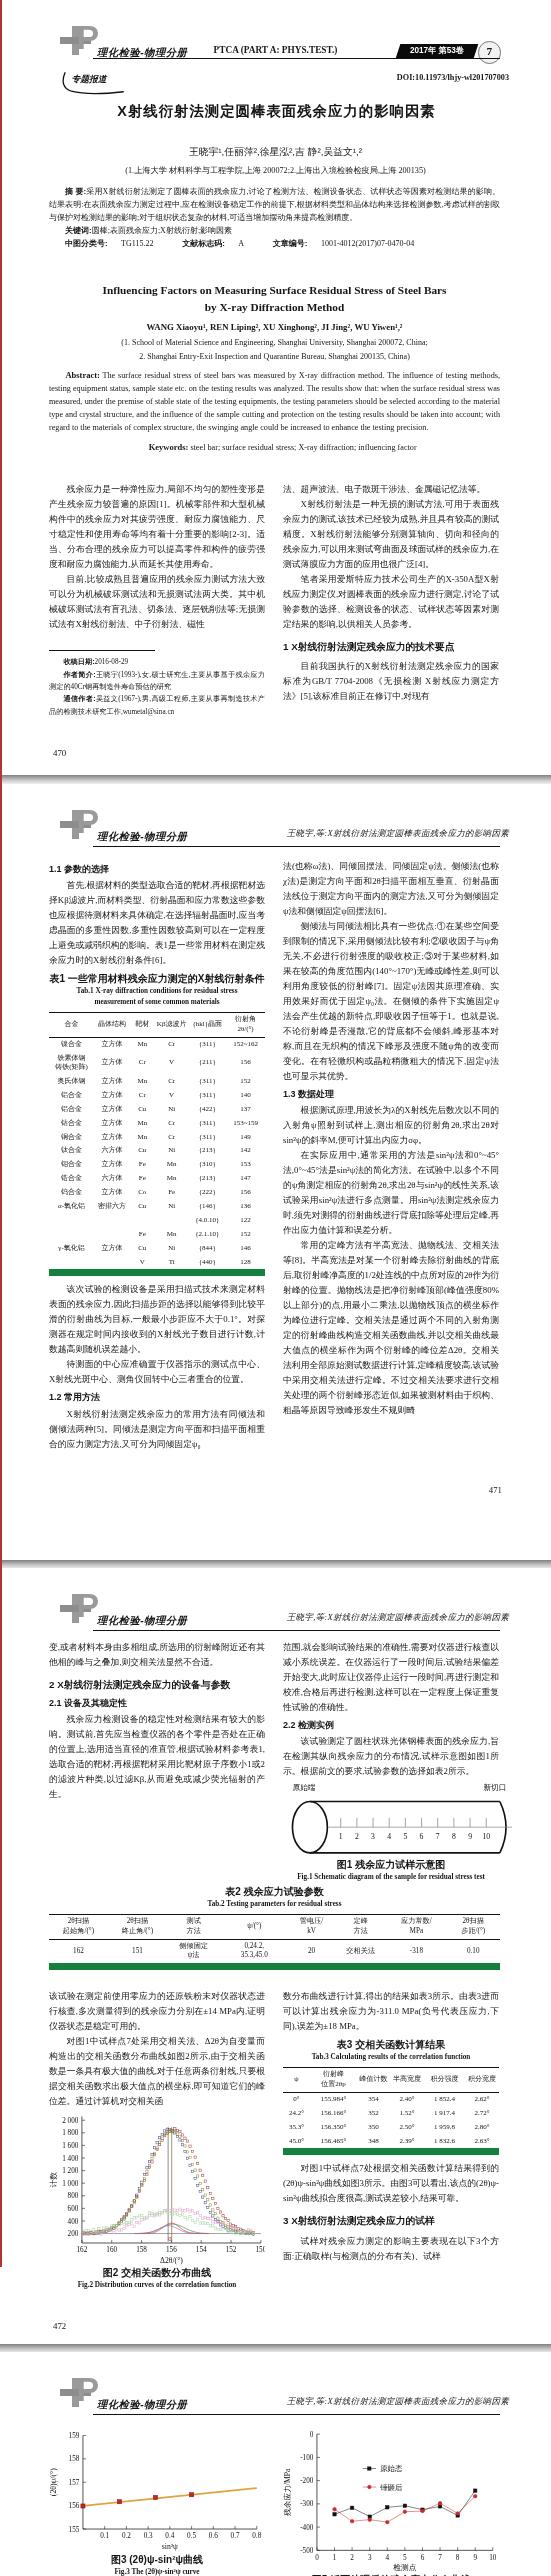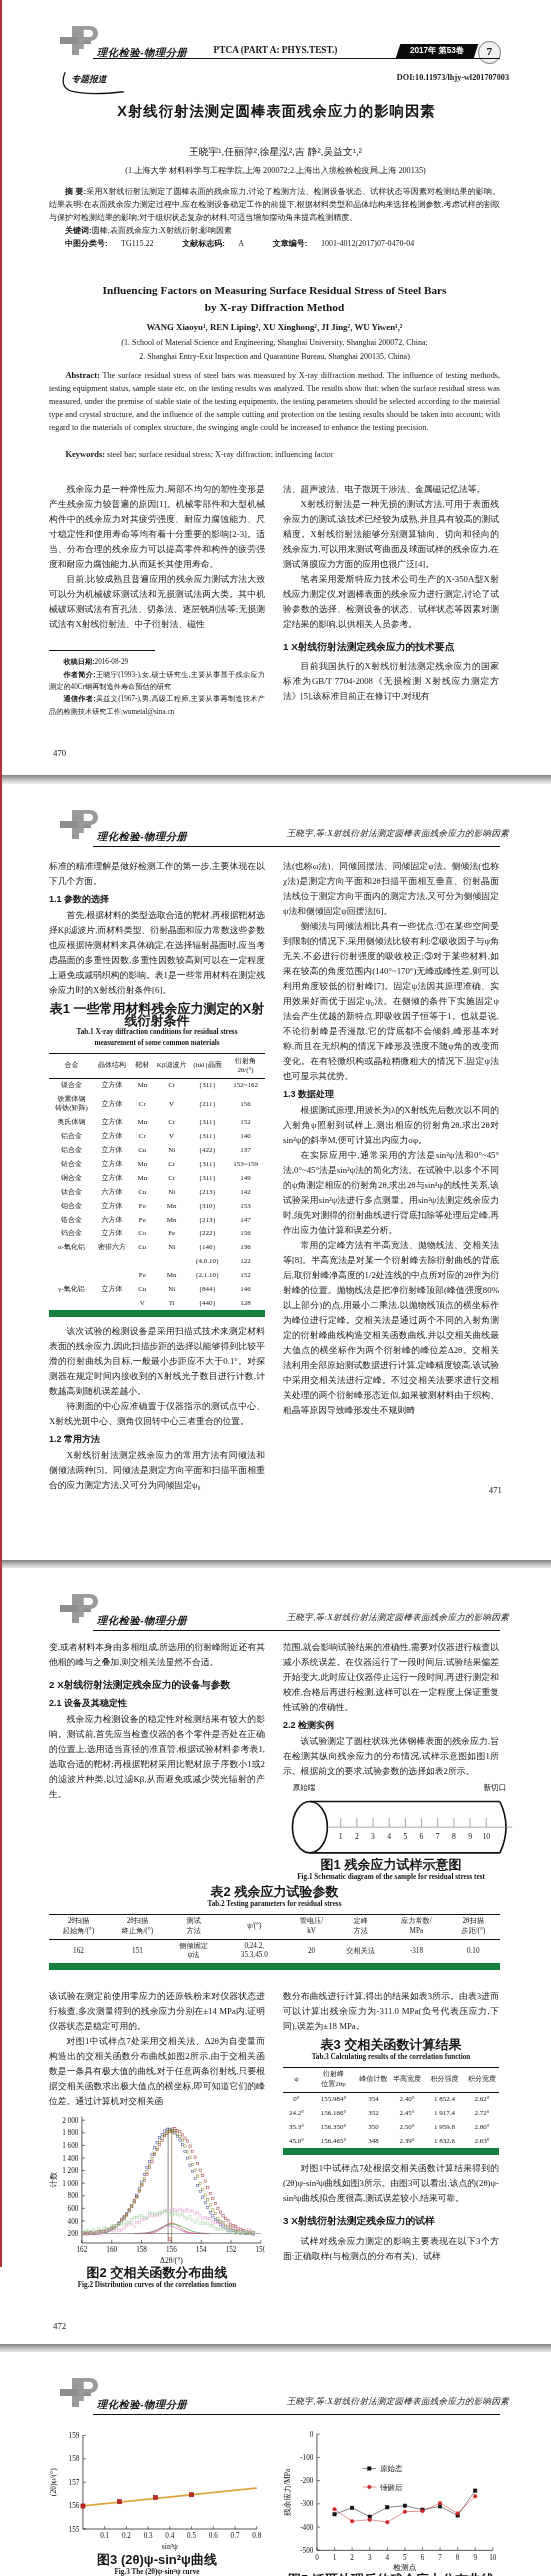--- a/index.html
+++ b/index.html
@@ -32,37 +32,37 @@
   .p1-affil{position:absolute;top:165px;left:0;width:100%;text-align:center;font-size:8.2px;}
   .p1-abs{position:absolute;top:185px;left:49px;width:451px;font-size:8px;line-height:13px;text-align:justify;}
   .p1-abs p{margin:0;text-indent:2em;}
   .p1-abs .lbl{font-family:"Liberation Sans","DejaVu Sans",sans-serif;font-weight:bold;margin-top:40px;}
   .p1-abs .clc span{margin-right:13.4px;}
   .p1-en{position:absolute;top:282px;left:49px;width:451px;text-align:center;}
   .en-title{font-size:11.3px;font-weight:bold;line-height:17px;white-space:pre-line;}
   .en-authors{margin-top:6.2px;font-size:8.8px;font-weight:bold;}
   .en-affil{margin-top:4.1px;font-size:8px;line-height:13.4px;white-space:pre-line;}
   .en-abs{margin-top:6.2px;text-align:justify;font-size:8.2px;line-height:13px;text-indent:2em;}
-  .en-kw{margin-top:14px;text-align:left;font-size:8.2px;line-height:12px;text-indent:2em;}
+  .en-kw{margin-top:5px;text-align:center;font-size:8.2px;line-height:17px;text-indent:2em;}
   .en-abs b,.en-kw b{font-size:8.5px;}
   
   .col{position:absolute;width:216px;font-size:8.8px;line-height:15px;text-align:justify;}
   .col-l{left:49px;} .col-r{left:283px;}
   .col .p{margin:0;text-indent:2em;}
   .col .p.noind{text-indent:0;}
   .col h2{font-family:"Liberation Sans","DejaVu Sans",sans-serif;font-size:9.8px;margin:7.7px 0 5.7px;line-height:14px;text-indent:0;}
   .col h3{font-family:"Liberation Sans","DejaVu Sans",sans-serif;font-size:9px;margin:4.1px 0 2.1px;line-height:13px;text-indent:0;}
   
   .fn{position:absolute;top:650px;left:49px;width:216px;font-size:7.2px;line-height:12.4px;text-align:justify;}
   .fn-rule{width:106px;border-top:0.8px solid #111;margin-bottom:5.2px;}
   .fn p{margin:0;text-indent:2em;}
   .fn .lbl{font-family:"Liberation Sans","DejaVu Sans",sans-serif;font-weight:bold;}
   
   .tblwrap{margin:5.2px 0 6.2px;}
-  .tcap-cn,.fcap-cn{text-align:center;font-family:"Liberation Sans","DejaVu Sans",sans-serif;font-weight:bold;font-size:13px;line-height:11.3px;}
+  .tcap-cn,.fcap-cn{text-align:center;font-family:"Liberation Sans","DejaVu Sans",sans-serif;font-weight:bold;font-size:10px;line-height:11.3px;}
   .tcap-en,.fcap-en{text-align:center;font-weight:bold;font-size:7.2px;line-height:10.8px;margin:1.5px 0 4.1px;}
   table.datatable{border-collapse:collapse;width:100%;font-size:7px;line-height:9.3px;border-top:1px solid #111;border-bottom:7px solid #15803d;}
   table.datatable th{font-weight:normal;border-bottom:0.6px solid #111;padding:2.6px 1px;text-align:center;white-space:pre-line;}
   table.datatable td{padding:2.3px 1px;text-align:center;white-space:pre-line;}
   .t2abs{position:absolute;left:49px;width:451px;}
   .t2abs table.datatable{font-size:7.2px;}
   .figwrap{margin:3.1px 0 3.1px;text-align:center;}
   .figwrap svg{display:block;margin:0 auto;}
 </style>
 </head>
@@ -136,21 +136,20 @@
 <section class="page" id="p2" style="top:784px;height:775px;">
   <div class="logo">
         <div class="lg-v"></div>
         <div class="lg-h"></div>
         <div class="lg-p">P</div>
       </div>
   <div class="j-name">理化检验-物理分册</div>
   <div class="rt">王晓宇,等:X射线衍射法测定圆棒表面残余应力的影响因素</div>
   <div class="head-rule" style="top:62px;"></div>
   <div class="col col-l" style="top:75px;height:641px;">
-        <p class="p noind">标准的精准理解是做好检测工作的第一步,主要体现在以下几个方面。</p>
         <h3 class="h3">1.1 参数的选择</h3>
         <p class="p">首先,根据材料的类型选取合适的靶材,再根据靶材选择Kβ滤波片,而材料类型、衍射晶面和应力常数这些参数也应根据待测材料来具体确定,在选择辐射晶面时,应当考虑晶面的多重性因数,多重性因数较高则可以在一定程度上避免或减弱织构的影响。表1是一些常用材料在测定残余应力时的X射线衍射条件[6]。</p>
         <div class="tblwrap">
           <div class="tcap-cn" style="white-space: pre-line;">表1 一些常用材料残余应力测定的X射线衍射条件</div>
           <div class="tcap-en" style="white-space: pre-line;">Tab.1 X-ray diffraction conditions for residual stress
 measurement of some common materials</div>
           <table class="datatable">
             <colgroup>
               <col width="43">
               <col width="34">
@@ -849,21 +848,21 @@
                 <td>155.984°</td>
                 <td>354</td>
                 <td>2.40°</td>
                 <td>1 852.4</td>
                 <td>2.62°</td>
               </tr>
               <tr>
                 <td>24.2°</td>
                 <td>156.166°</td>
                 <td>352</td>
-                <td>2.45°</td>
+                <td>1.52°</td>
                 <td>1 917.4</td>
                 <td>2.72°</td>
               </tr>
               <tr>
                 <td>35.3°</td>
                 <td>156.350°</td>
                 <td>350</td>
                 <td>2.50°</td>
                 <td>1 959.8</td>
                 <td>2.80°</td>

